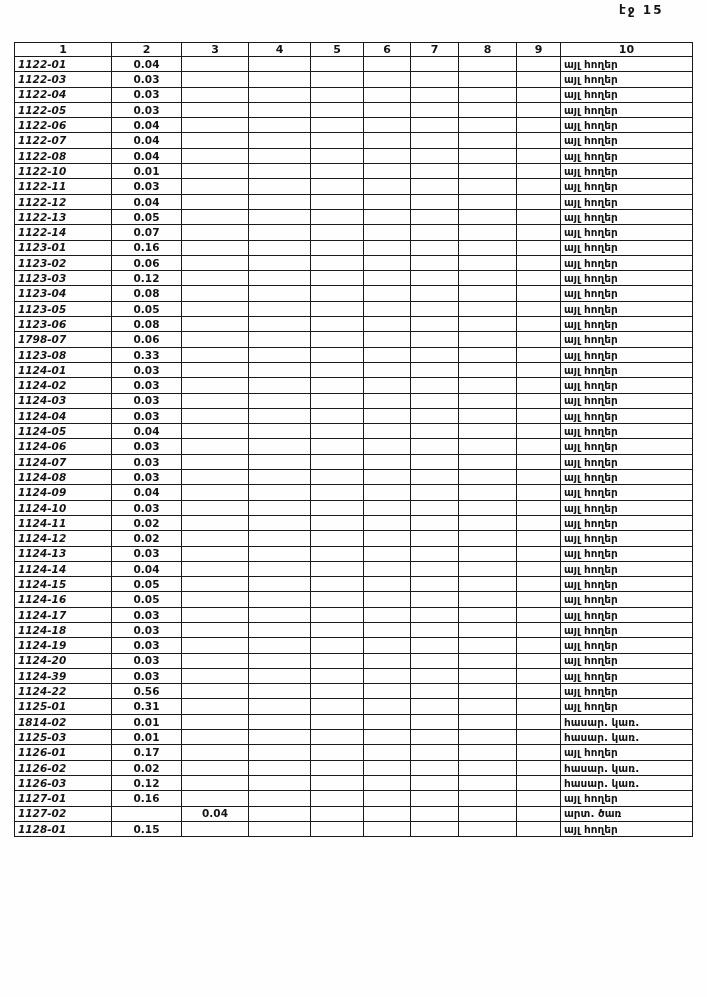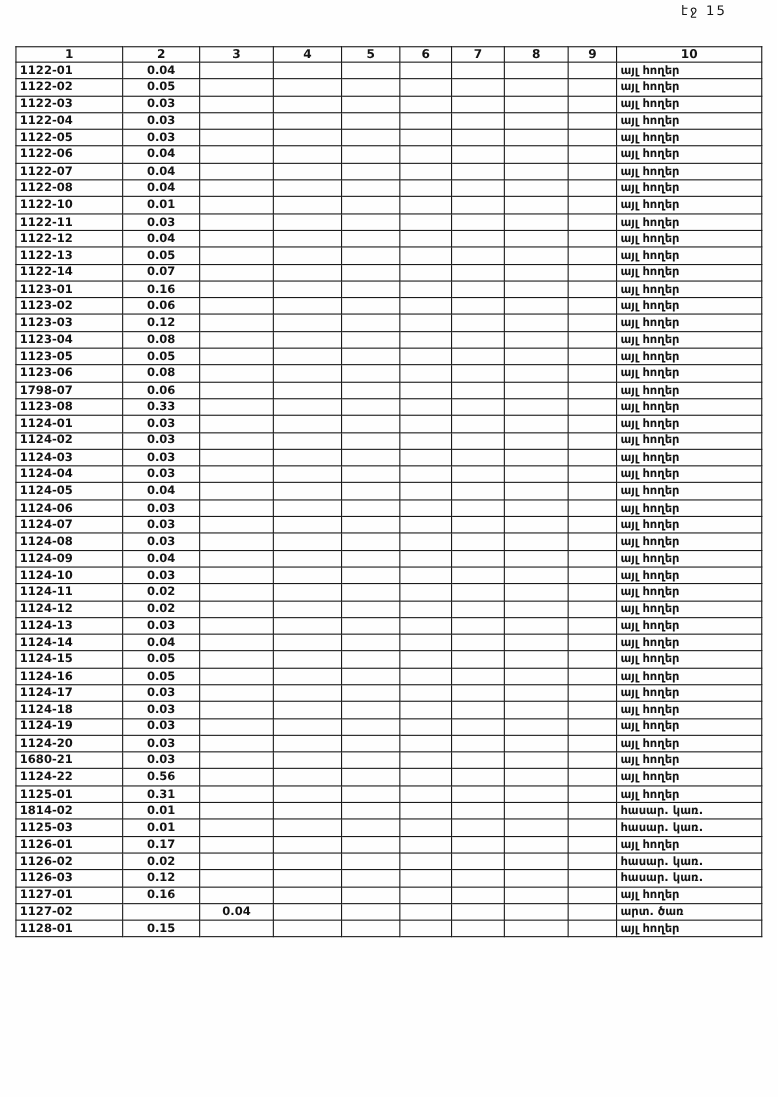--- a/index.html
+++ b/index.html
@@ -14,21 +14,21 @@
     background: #fefefe;
     font-family: "DejaVu Sans", "Liberation Sans", sans-serif;
     color: #131313;
     overflow: hidden;
   }
   .page-label {
     position: absolute;
     top: 3px;
     left: 619px;
     font-size: 12px;
-    font-weight: normal;
+    font-weight: bold;
     letter-spacing: 2px;
     color: #141414;
   }
   table.grid {
     position: absolute;
     left: 14px;
     top: 42px;
     width: 678px;
     border-collapse: collapse;
     table-layout: fixed;
@@ -46,21 +46,21 @@
   }
   table.grid th {
     height: 13px;
     text-align: center;
     font-size: 11px;
     font-weight: bold;
   }
   table.grid td {
     height: 14.3px;
   }
-  td.c-id   { text-align: left;  padding-left: 6px; }
+  td.c-id   { text-align: left;  padding-left: 6px; font-style: italic; }
   td.c-num  { text-align: center; }
   td.c-use  { text-align: left;  padding-left: 4px; font-size: 10.5px; margin-left: 25px; }
 </style>
 </head>
 <body>
 
 <div class="page">
 
   <div class="page-label">էջ 15</div>
 
@@ -98,32 +98,20 @@
           <td class="c-num"></td>
           <td class="c-num"></td>
           <td class="c-num"></td>
           <td class="c-num"></td>
           <td class="c-num"></td>
           <td class="c-num"></td>
           <td class="c-num"></td>
           <td class="c-use">այլ հողեր</td>
         </tr>
         <tr>
-          <td class="c-id">1122-02</td>
-          <td class="c-num">0.05</td>
-          <td class="c-num"></td>
-          <td class="c-num"></td>
-          <td class="c-num"></td>
-          <td class="c-num"></td>
-          <td class="c-num"></td>
-          <td class="c-num"></td>
-          <td class="c-num"></td>
-          <td class="c-use">այլ հողեր</td>
-        </tr>
-        <tr>
           <td class="c-id">1122-03</td>
           <td class="c-num">0.03</td>
           <td class="c-num"></td>
           <td class="c-num"></td>
           <td class="c-num"></td>
           <td class="c-num"></td>
           <td class="c-num"></td>
           <td class="c-num"></td>
           <td class="c-num"></td>
           <td class="c-use">այլ հողեր</td>
@@ -578,21 +566,21 @@
           <td class="c-num"></td>
           <td class="c-num"></td>
           <td class="c-num"></td>
           <td class="c-num"></td>
           <td class="c-num"></td>
           <td class="c-num"></td>
           <td class="c-num"></td>
           <td class="c-use">այլ հողեր</td>
         </tr>
         <tr>
-          <td class="c-id">1680-21</td>
+          <td class="c-id">1124-39</td>
           <td class="c-num">0.03</td>
           <td class="c-num"></td>
           <td class="c-num"></td>
           <td class="c-num"></td>
           <td class="c-num"></td>
           <td class="c-num"></td>
           <td class="c-num"></td>
           <td class="c-num"></td>
           <td class="c-use">այլ հողեր</td>
         </tr>

